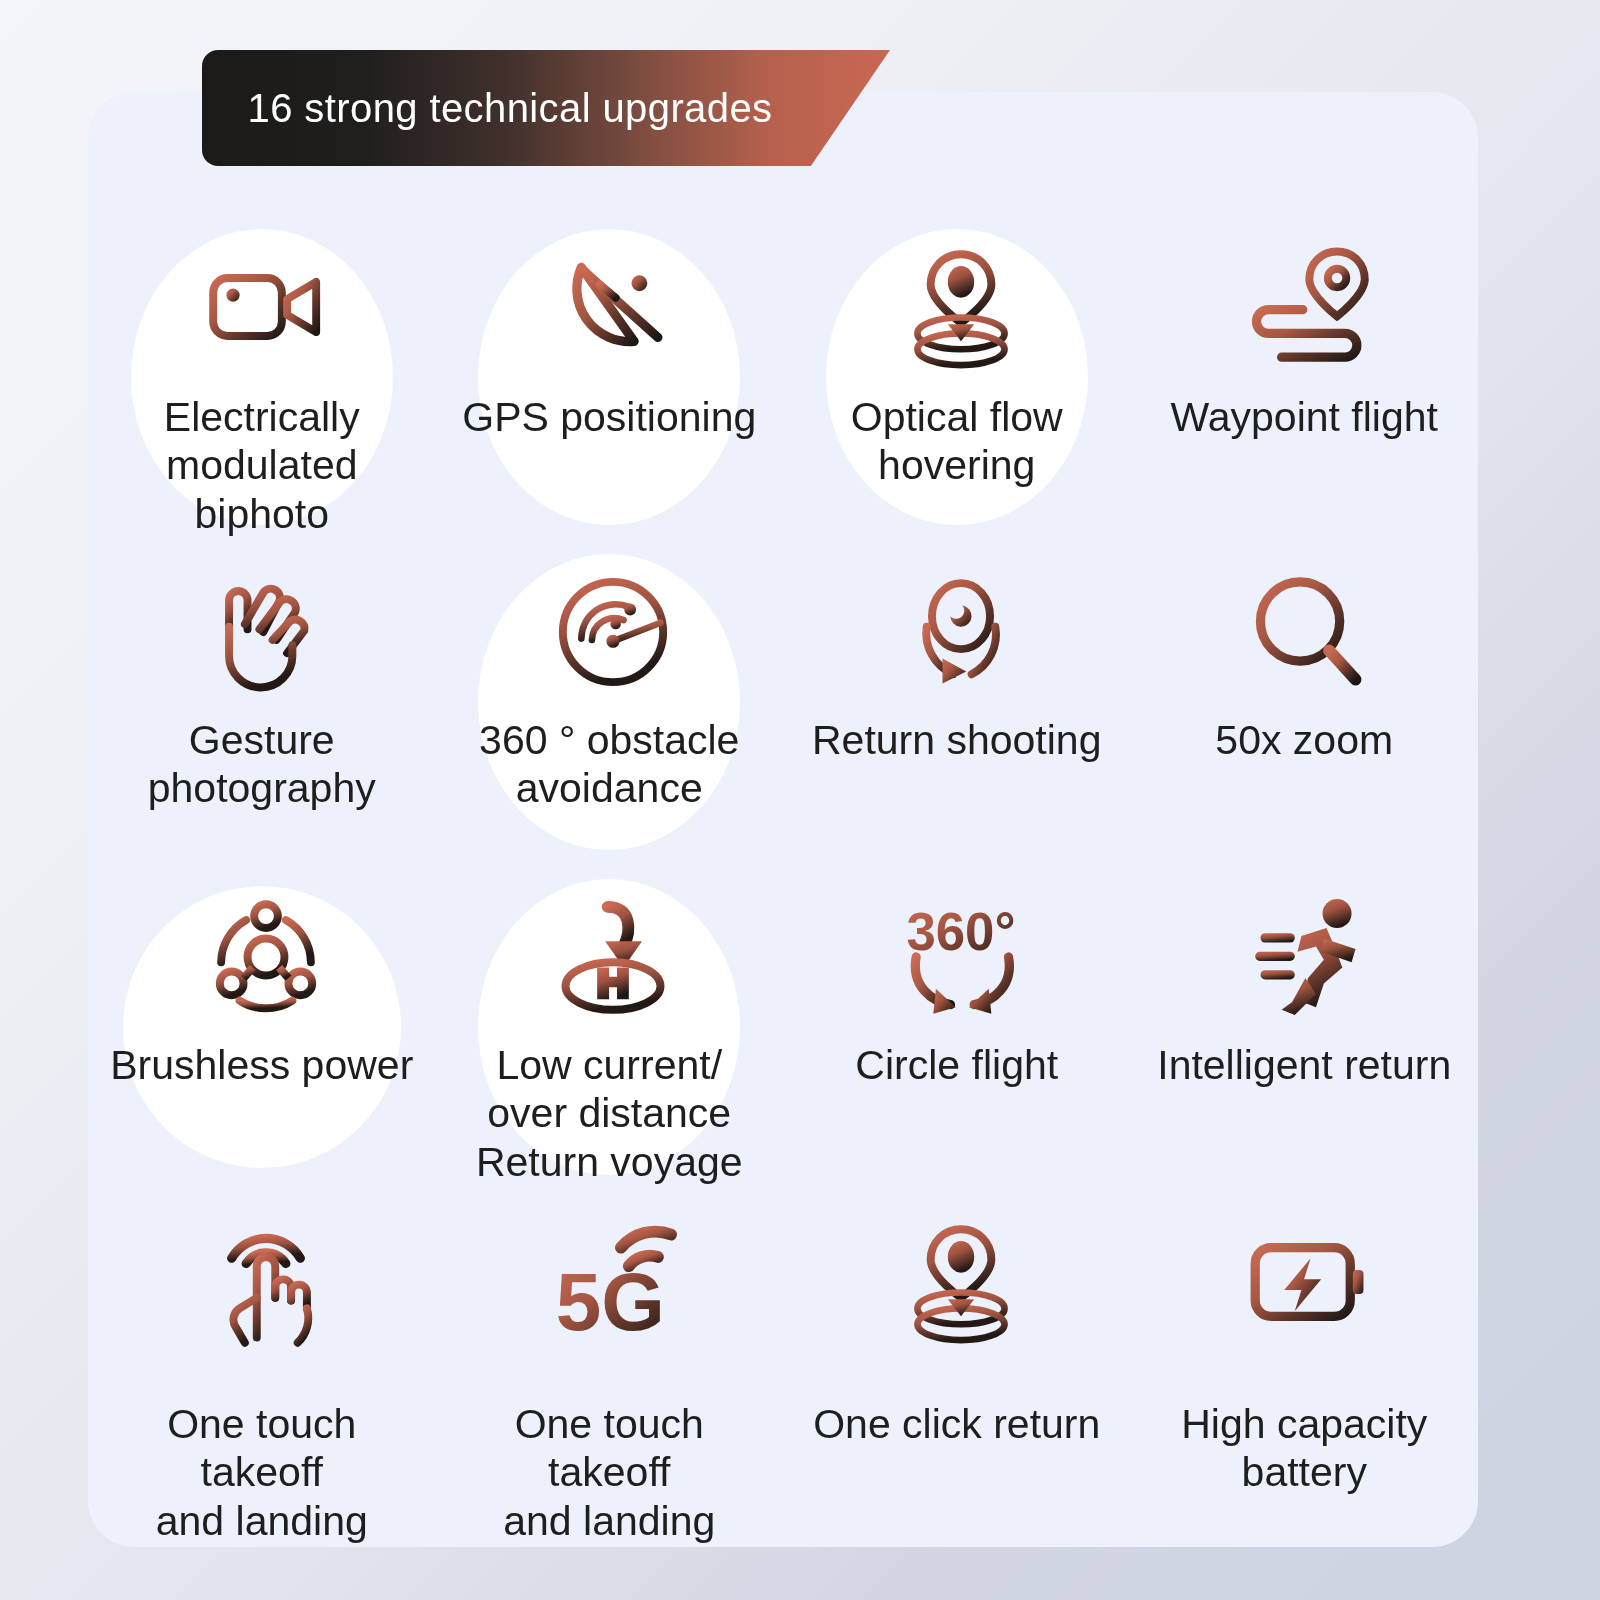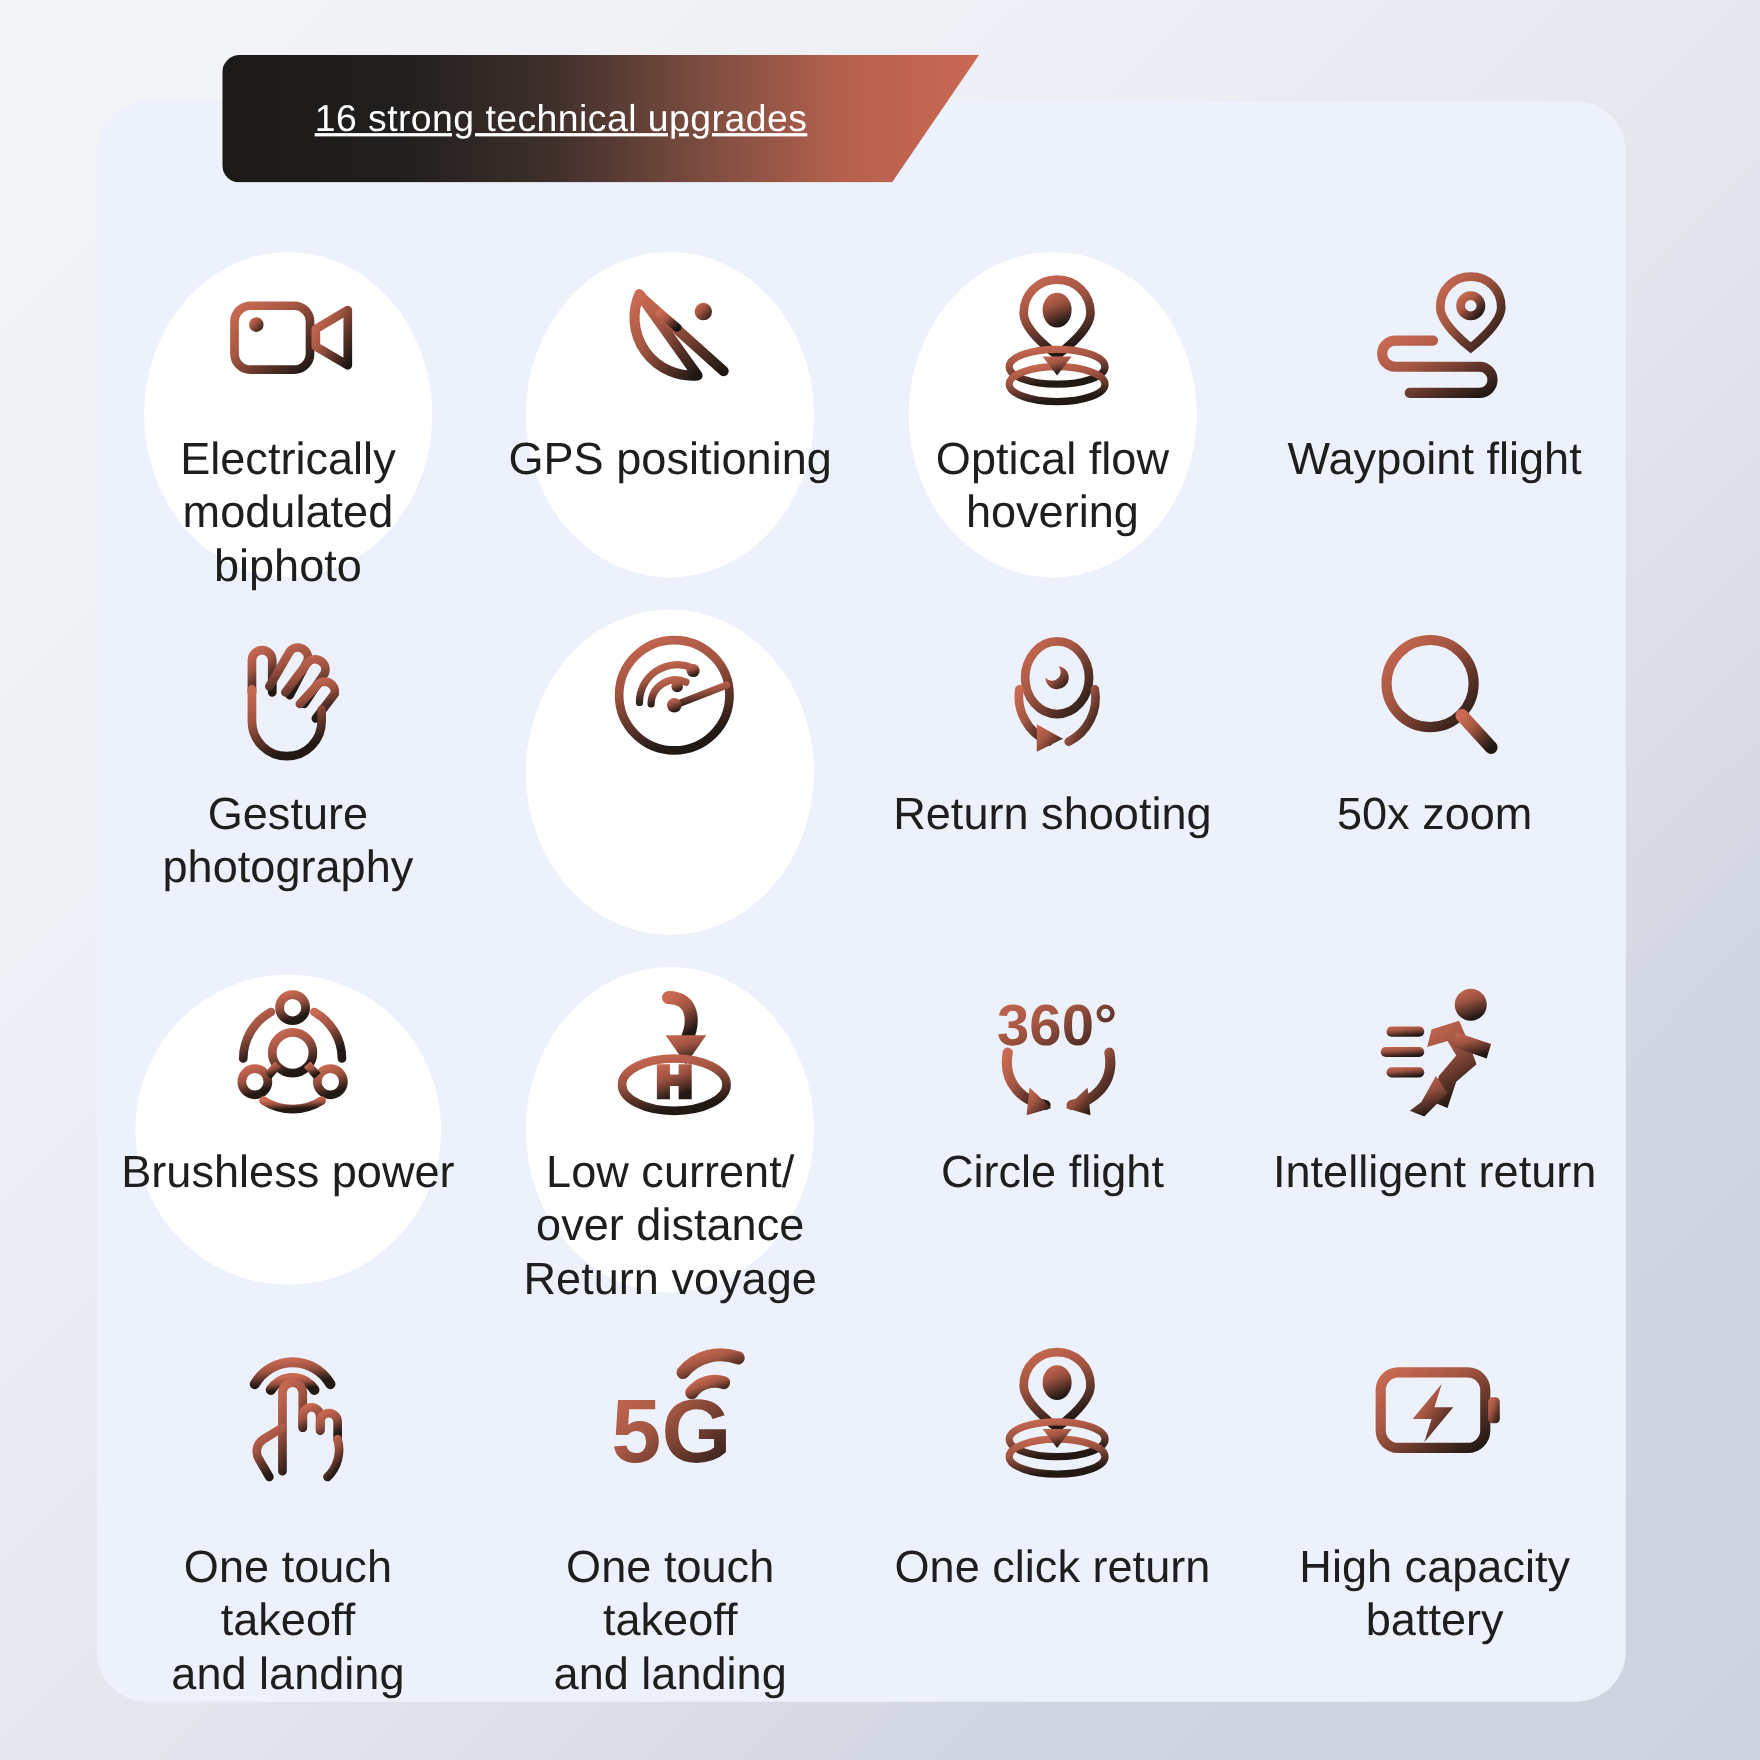--- a/index.html
+++ b/index.html
@@ -45,24 +45,23 @@
     -webkit-clip-path: polygon(0% 0%, 100% 0%, 88.5% 100%, 0% 100%);
     clip-path: polygon(0% 0%, 100% 0%, 88.5% 100%, 0% 100%);
     display: flex;
     align-items: center;
     justify-content: center;
     box-sizing: border-box;
     padding-right: 72px;
   }
   #header-banner .banner-text {
     color: #ffffff;
-    font-size: 34px;
+    font-size: 40px;
     letter-spacing: 0.4px;
     white-space: nowrap;
-    text-decoration: underline;
   }
 
   
   #feature-grid {
     position: absolute;
     left: 88px;
     top: 215px;
     width: 1390px;
     height: 1330px;
     display: grid;
@@ -209,20 +208,22 @@
     <svg viewBox="0 0 100 100">
       <circle cx="50" cy="50" r="38" fill="none" stroke="url(#gIconV)" stroke-width="6"></circle>
       <path d="M26 55 A26 26 0 0 1 62 31" fill="none" stroke="url(#gIconV)" stroke-width="5" stroke-linecap="round"></path>
       <path d="M34 56 A17 17 0 0 1 58 41" fill="none" stroke="url(#gIconV)" stroke-width="5" stroke-linecap="round"></path>
       <circle cx="63" cy="33" r="4.5" fill="url(#gIconV)"></circle>
       <circle cx="52" cy="44" r="4" fill="url(#gIconV)"></circle>
       <line x1="50" y1="57" x2="86" y2="43" stroke="url(#gIconV)" stroke-width="5" stroke-linecap="round"></line>
       <circle cx="50" cy="57" r="5" fill="url(#gIconV)"></circle>
     </svg>
         </div>
+        <div class="feature-label">360 ° obstacle
+avoidance</div>
       </div>
       <div class="feature-cell cell-r2">
         <div class="icon-wrap">
     <svg viewBox="0 0 100 100">
       <ellipse cx="50" cy="38" rx="22" ry="25" fill="none" stroke="url(#gIcon)" stroke-width="6"></ellipse>
       <path d="M42 38 a8 8 0 1 0 9 -8 a6 6 0 0 1 -9 8 Z" fill="url(#gIcon)"></path>
       <path d="M24 46 A34 34 0 0 0 44 82" fill="none" stroke="url(#gIcon)" stroke-width="6" stroke-linecap="round"></path>
       <path d="M76 46 A34 34 0 0 1 58 82" fill="none" stroke="url(#gIcon)" stroke-width="6" stroke-linecap="round"></path>
       <path d="M36 70 L54 80 L36 89 Z" fill="url(#gIcon)"></path>
     </svg>

